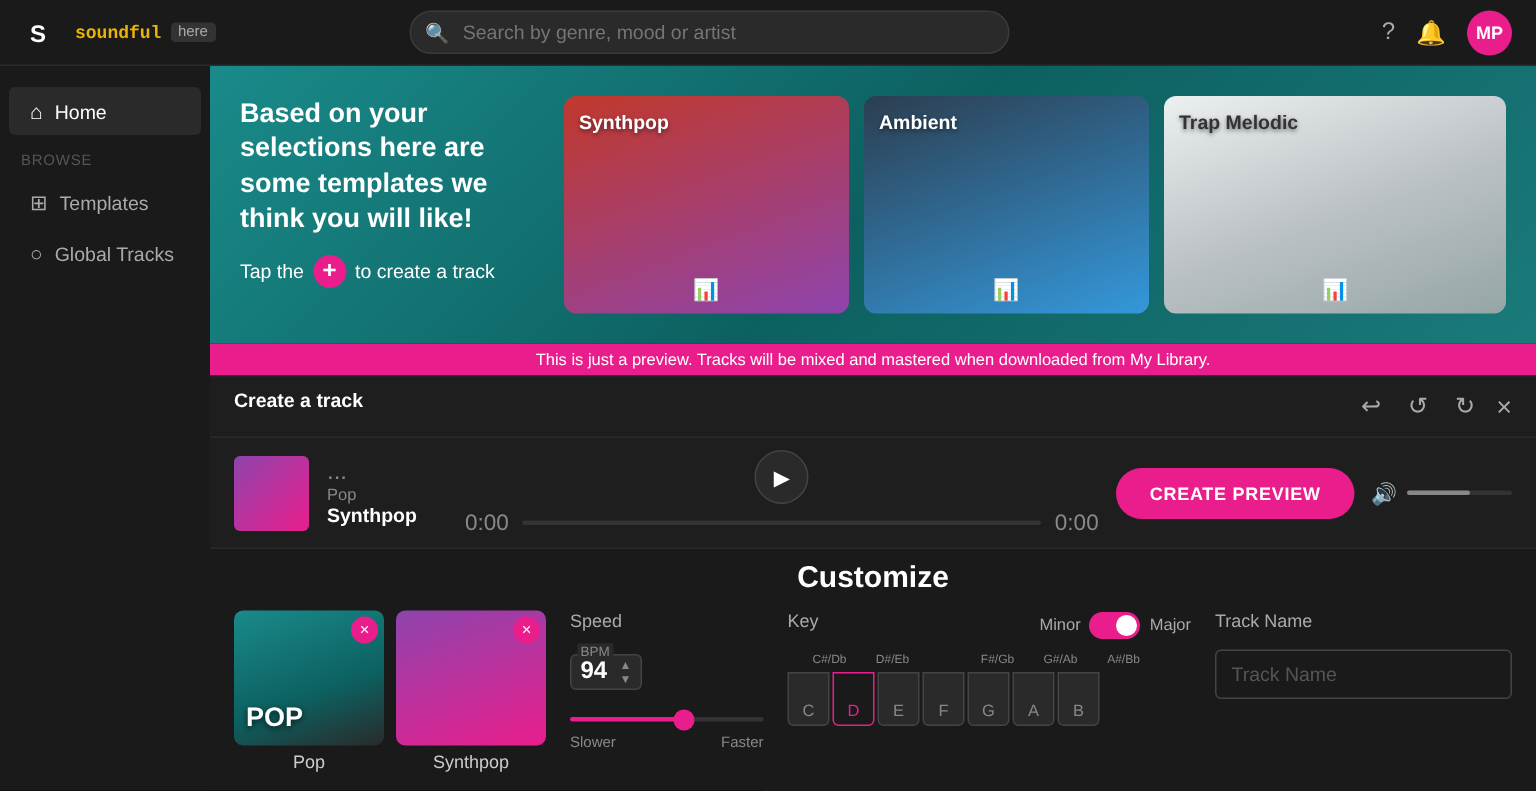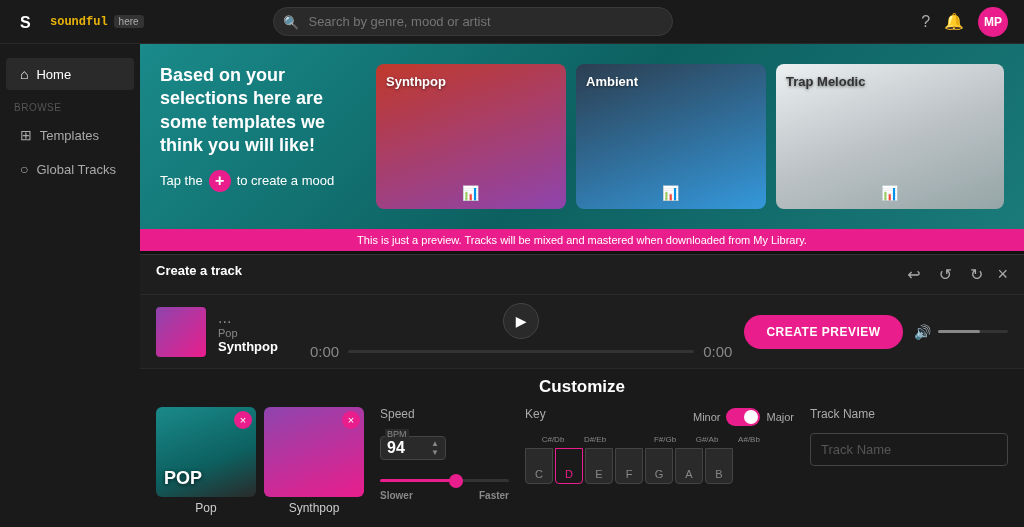--- a/index.html
+++ b/index.html
@@ -390,21 +390,21 @@
       border-radius: 2px;
       width: 60%;
     }
 
     
     .customize-section {
       padding: 8px 16px 12px;
       background: #1a1a1a;
     }
     .customize-title {
-      font-size: 17px;
+      font-size: 20px;
       font-weight: 600;
       color: #fff;
       text-align: center;
       margin-bottom: 10px;
     }
     .customize-row {
       display: flex;
       gap: 16px;
       align-items: flex-start;
     }
@@ -474,21 +474,21 @@
     }
     .bpm-box {
       background: #2a2a2a;
       border: 1px solid #444;
       border-radius: 4px;
       display: flex;
       align-items: center;
       justify-content: space-between;
       padding: 2px 6px;
       margin-bottom: 8px;
-      width: 66px;
+      width: 48px;
       position: relative;
       margin-top: 15px;
     }
     .bpm-label-top {
       position: absolute;
       top: -8px;
       left: 4px;
       font-size: 9px;
       color: #888;
       background: #2a2a2a;
@@ -531,21 +531,20 @@
       height: 14px;
       border-radius: 50%;
       background: #e91e8c;
       cursor: pointer;
     }
     .speed-labels {
       display: flex;
       justify-content: space-between;
       font-size: 10px;
       color: #888;
-      font-weight: bold;
     }
 
     
     .key-section {
       flex: 1;
       min-width: 220px;
     }
     .key-header {
       display: flex;
       align-items: center;
@@ -669,21 +668,21 @@
   </div>
 
   <div class="content-area">
 
     <div class="banner">
       <div class="banner-text">
         <div class="banner-title">Based on your selections here are some templates we think you will like!</div>
         <div class="banner-cta">
           <span>Tap the</span>
           <div class="plus-icon-circle">+</div>
-          <span>to create a mood</span>
+          <span>to create a track</span>
         </div>
       </div>
       <div class="genre-cards">
         <div class="genre-card genre-synthpop">
           <span class="genre-card-label">Synthpop</span>
           <span class="genre-card-wave">📊</span>
         </div>
         <div class="genre-card genre-ambient">
           <span class="genre-card-label">Ambient</span>
           <span class="genre-card-wave">📊</span>

